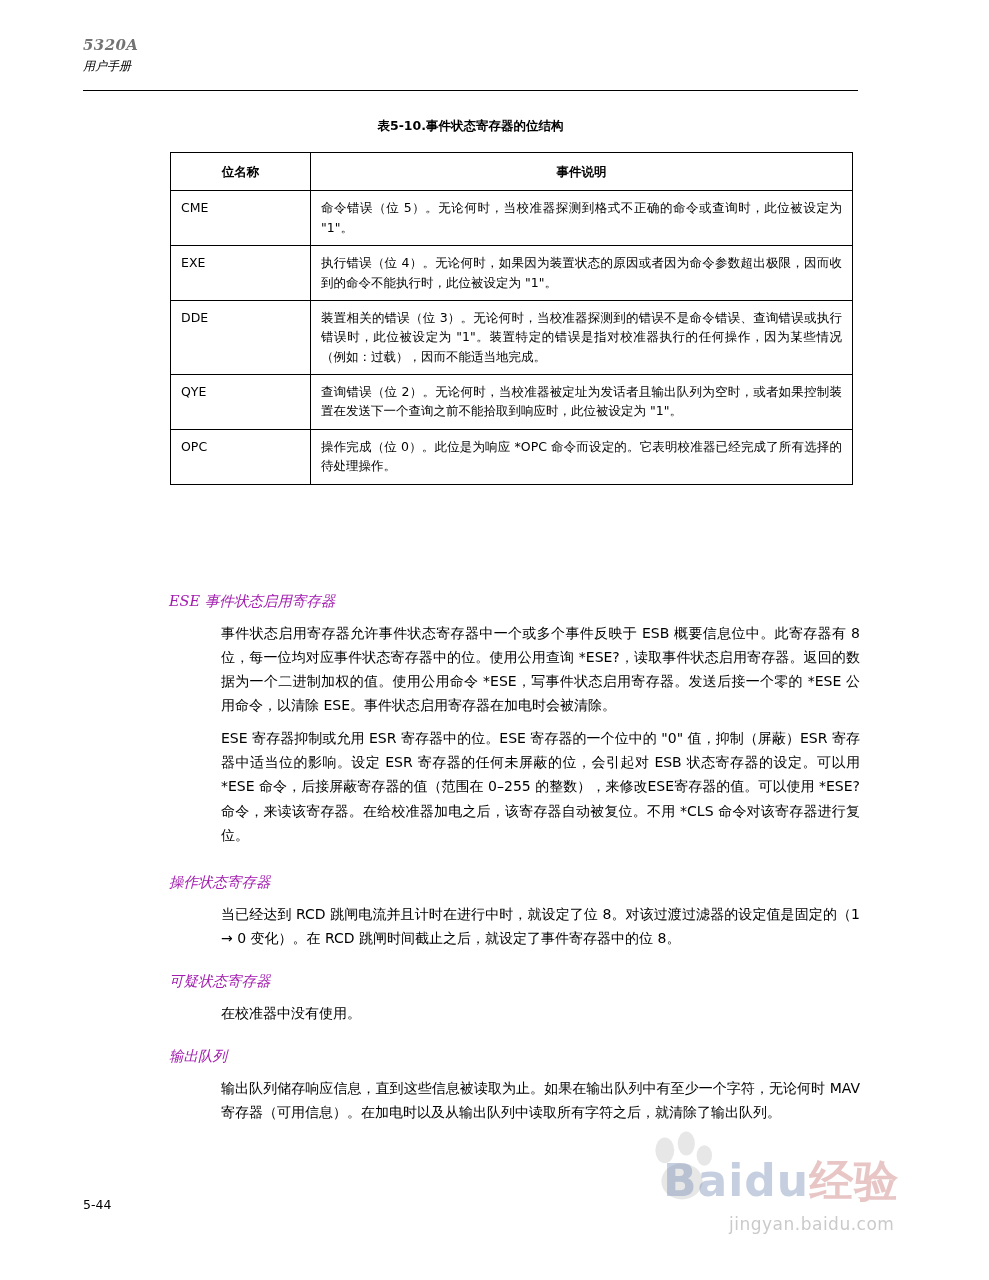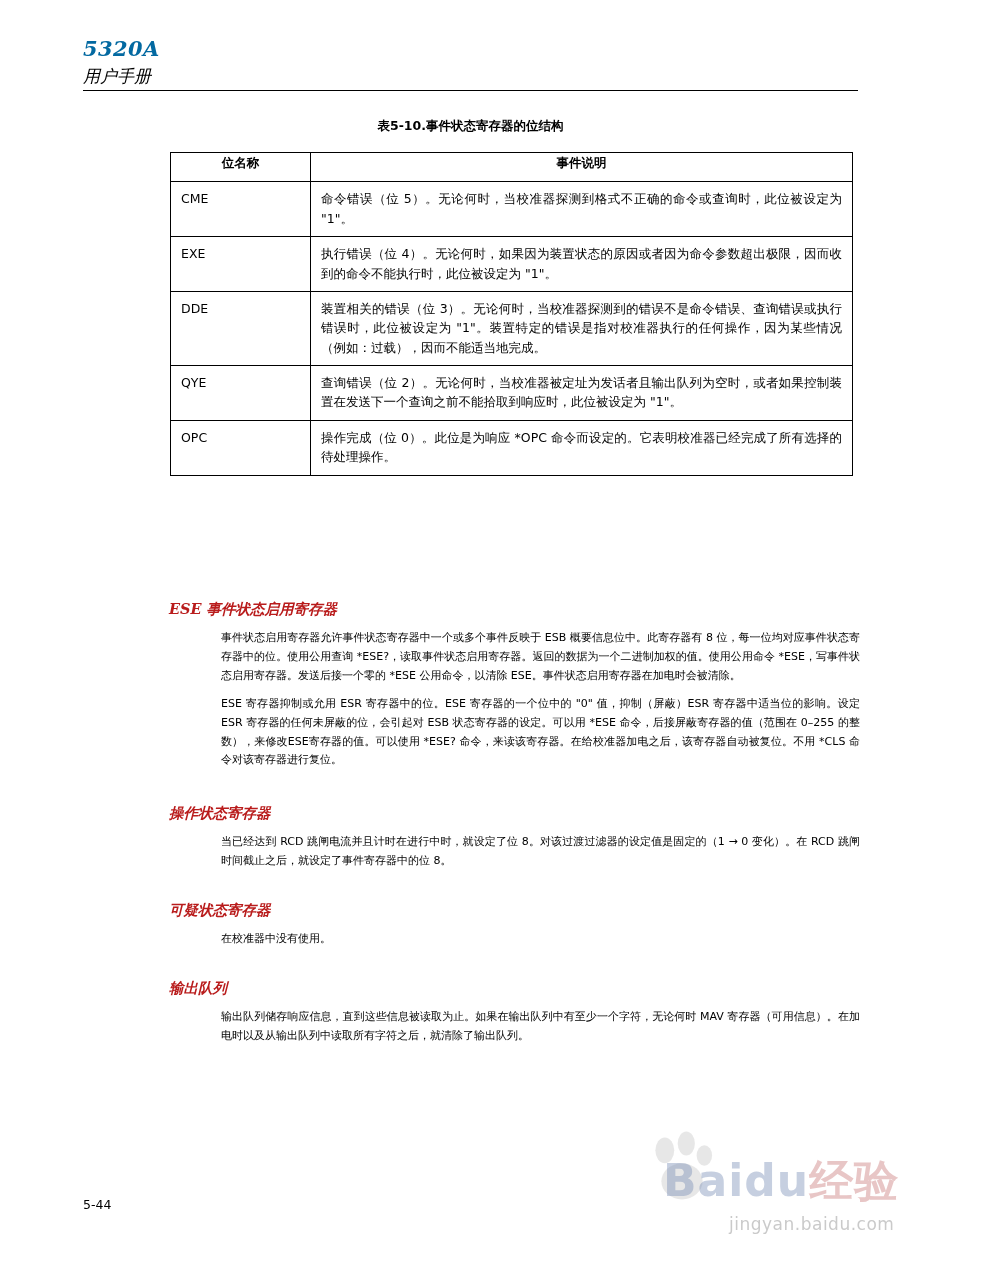--- a/index.html
+++ b/index.html
@@ -26,27 +26,27 @@
   .header {
     position: absolute;
     left: 83px;
     top: 36px;
     width: 775px;
   }
   .header .model {
     font-family: "DejaVu Serif", "Liberation Serif", serif;
     font-weight: bold;
     font-style: italic;
-    font-size: 21px;
+    font-size: 15px;
     letter-spacing: 0.4px;
-    color: #0369a1;
+    color: #737373;
   }
   .header .subtitle {
     font-family: "DejaVu Sans", sans-serif;
-    font-size: 17px;
+    font-size: 12px;
     font-style: italic;
     margin-top: 4px;
     color: #000;
   }
   .header-rule {
     position: absolute;
     left: 83px;
     top: 90px;
     width: 775px;
     height: 1px;
@@ -80,21 +80,21 @@
     vertical-align: top;
     padding: 7px 10px 8px 10px;
     font-size: 12.5px;
     line-height: 1.55;
     font-family: "DejaVu Sans", sans-serif;
     color: #000;
   }
   .reg-table th {
     text-align: center;
     font-weight: bold;
-    padding-top: 0;
+    padding-top: 9px;
     padding-bottom: 9px;
   }
   .col-bit { width: 140px; }
   .reg-table td.bit {
     text-align: left;
     font-weight: normal;
   }
   .reg-table td.desc {
     text-align: justify;
     text-justify: inter-ideograph;
@@ -103,30 +103,29 @@
   
   .sections {
     position: absolute;
     left: 170px;
     top: 592px;
     width: 690px;
   }
   .sec-head {
     font-family: "DejaVu Serif", "Liberation Serif", serif;
     font-style: italic;
-    font-weight: bold;
+    font-weight: normal;
     font-size: 14.5px;
-    color: #b91c1c;
+    color: #a21caf;
     margin-left: -1px;
-    margin-top: 8px;
   }
   .para {
     margin-top: 9px;
     margin-left: 51px;
-    font-size: 11px;
+    font-size: 14px;
     line-height: 1.72;
     text-align: justify;
     text-justify: inter-ideograph;
     font-family: "DejaVu Sans", sans-serif;
     color: #000;
   }
   .para.first { margin-top: 10px; }
   .gap-sec { height: 26px; }
   .gap-sec-sm { height: 22px; }
 

